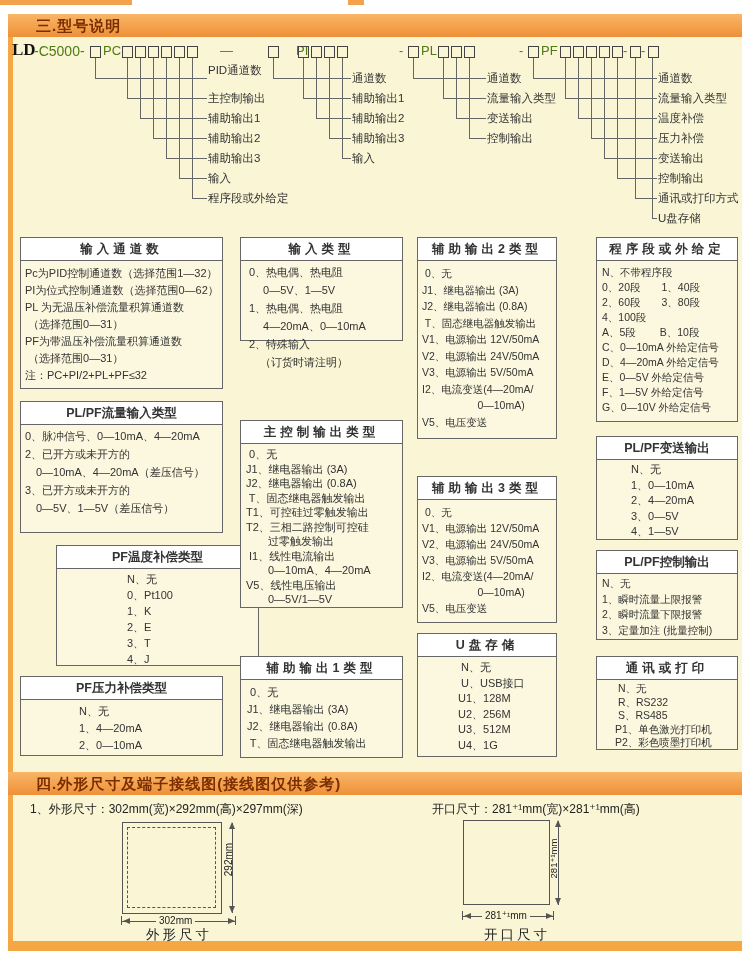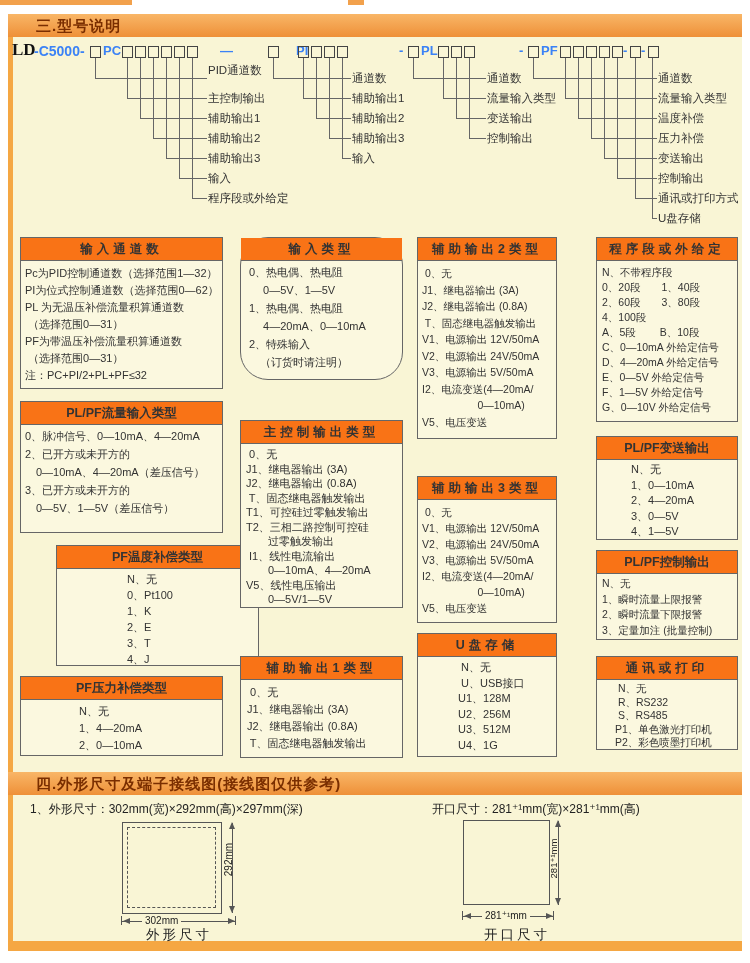--- a/index.html
+++ b/index.html
@@ -10,29 +10,29 @@
   .bar{position:absolute;left:8px;width:734px;height:23px;
        background:linear-gradient(#F9B667,#EE9038);
        color:#7A2E00;font-weight:bold;font-size:15px;line-height:23px;
        padding-left:28px;box-sizing:border-box;letter-spacing:1px;}
   .stripe-left{position:absolute;left:8px;top:37px;width:5px;height:904px;background:#F5A743;}
   .strip-bottom{position:absolute;left:8px;top:941px;width:734px;height:10px;background:#F5A743;}
 
   
   .brand{position:absolute;font-family:"Liberation Serif","DejaVu Serif",serif;
          font-size:17px;font-weight:bold;color:#111;white-space:nowrap;}
-  .mtext{position:absolute;font-size:13px;font-weight:bold;color:#3b82f6;white-space:nowrap;}
+  .mtext{position:absolute;font-size:13px;font-weight:normal;color:#4d7c0f;white-space:nowrap;}
   .sq{position:absolute;top:46px;width:9px;height:10px;border:1px solid #444;}
   .conn{position:absolute;border-left:1px solid #666;border-bottom:1px solid #666;}
   .tlabel{position:absolute;font-size:11.5px;color:#333;white-space:nowrap;line-height:12px;}
 
   
   .spec-box{position:absolute;border:1px solid #666;box-sizing:border-box;background:#FBF8DF;}
   .spec-title{height:22px;line-height:22px;text-align:center;border-bottom:1px solid #666;
-              font-size:12.5px;font-weight:bold;color:#333;background:#f97316;white-space:nowrap;overflow:hidden;}
+              font-size:12.5px;font-weight:bold;color:#333;background:#ffffff;white-space:nowrap;overflow:hidden;}
   .spaced .spec-title{letter-spacing:4px;}
   .spec-items{padding:4px 5px;font-size:11px;box-sizing:border-box;}
   .spec-item{white-space:pre;line-height:inherit;font-size:inherit;overflow:hidden;}
 
   
   .sqr{position:absolute;border:1px solid #555;box-sizing:border-box;}
   .dashed{border:1px dashed #555;}
   .vline{position:absolute;width:1px;background:#555;}
   .hline{position:absolute;height:1px;background:#555;}
   .tick{position:absolute;width:1px;height:9px;background:#555;}
@@ -194,21 +194,21 @@
   <div class="spec-box" style="left:20px;top:676px;width:203px;height:80px;">
     <div class="spec-title">PF压力补偿类型</div>
     <div class="spec-items" style="line-height:17px;padding:3px 4px 2px 58px;">
 
     <div class="spec-item">N、无</div>
         <div class="spec-item">1、4—20mA</div>
         <div class="spec-item">2、0—10mA</div>
       </div>
   </div>
 
-  <div class="spec-box spaced" style="left:240px;top:237px;width:163px;height:143px;border-radius:28px;">
+  <div class="spec-box spaced" style="left:240px;top:237px;width:163px;height:104px;">
     <div class="spec-title">输入类型</div>
     <div class="spec-items" style="line-height:18px;padding:2px 8px;">
 
     <div class="spec-item">0、热电偶、热电阻</div>
         <div class="spec-item">　 0—5V、1—5V</div>
         <div class="spec-item">1、热电偶、热电阻</div>
         <div class="spec-item">　 4—20mA、0—10mA</div>
         <div class="spec-item">2、特殊输入</div>
         <div class="spec-item">　（订货时请注明）</div>
       </div>
@@ -348,21 +348,21 @@
   <div class="sqr dashed" style="left:127px;top:827px;width:89px;height:81px;"></div>
   <div class="vline" style="left:232px;top:823px;height:90px;"></div>
   <div class="arr arr-up" style="left:229px;top:822px;"></div>
   <div class="arr arr-down" style="left:229px;top:906px;"></div>
   <div class="dimlabel rot" style="left:203px;top:854px;width:44px;">292mm</div>
   <div class="hline" style="left:122px;top:921px;width:114px;"></div>
   <div class="tick" style="left:121px;top:916px;"></div>
   <div class="tick" style="left:235px;top:916px;"></div>
   <div class="arr arr-left" style="left:123px;top:918px;"></div>
   <div class="arr arr-right" style="left:228px;top:918px;"></div>
-  <div class="dimlabel" style="left:142px;top:915px;text-align:center;">302mm</div>
+  <div class="dimlabel" style="left:156px;top:915px;text-align:center;">302mm</div>
   <div class="caption" style="left:146px;top:926px;">外形尺寸</div>
 
   <div class="sqr" style="left:463px;top:820px;width:87px;height:85px;"></div>
   <div class="vline" style="left:558px;top:821px;height:84px;"></div>
   <div class="arr arr-up" style="left:555px;top:820px;"></div>
   <div class="arr arr-down" style="left:555px;top:898px;"></div>
   <div class="dimlabel rot" style="left:522px;top:853px;width:56px;font-size:9.5px;">281⁺¹mm</div>
   <div class="hline" style="left:463px;top:916px;width:91px;"></div>
   <div class="tick" style="left:462px;top:911px;"></div>
   <div class="tick" style="left:553px;top:911px;"></div>

